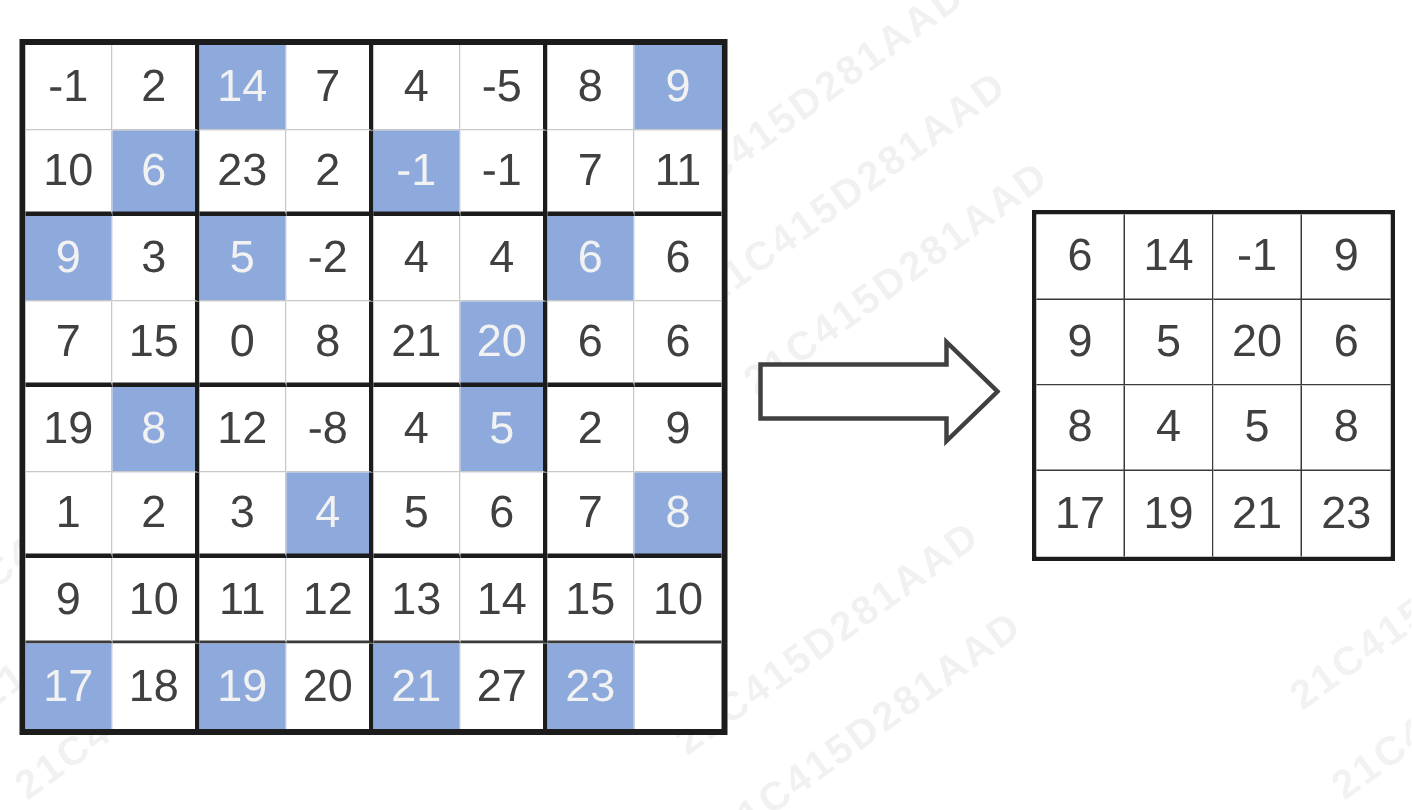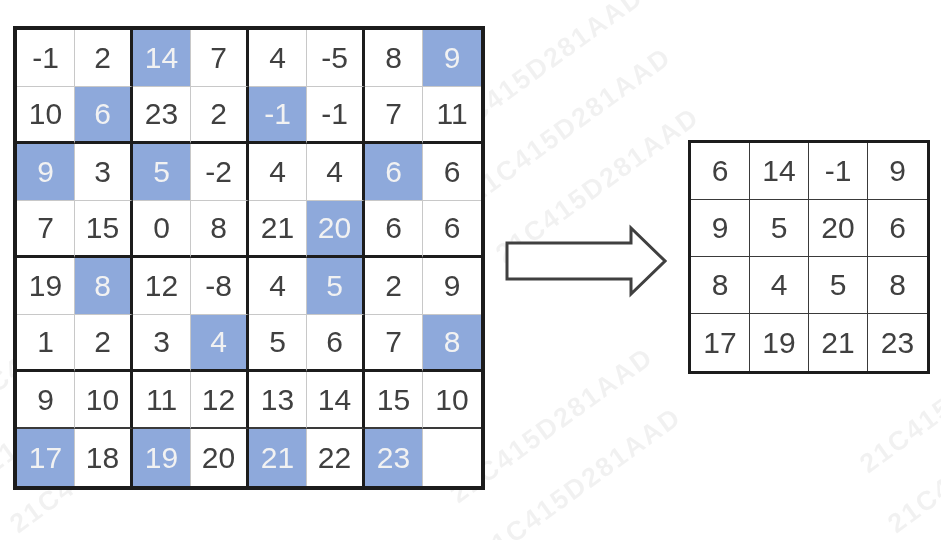--- a/index.html
+++ b/index.html
@@ -151,21 +151,21 @@
       <div class="cell br-thick bb-dark">12</div>
       <div class="cell br-thin bb-dark">13</div>
       <div class="cell br-thick bb-dark">14</div>
       <div class="cell br-thin bb-dark">15</div>
       <div class="cell bb-dark">10</div>
       <div class="cell hl br-thin">17</div>
       <div class="cell br-thick">18</div>
       <div class="cell hl br-thin">19</div>
       <div class="cell br-thick">20</div>
       <div class="cell hl br-thin">21</div>
-      <div class="cell br-thick">22</div>
+      <div class="cell br-thick">27</div>
       <div class="cell hl br-thin">23</div>
     </div>
 
   <div class="arrow-wrap">
     <svg width="162" height="74" viewBox="0 0 162 74" xmlns="http://www.w3.org/2000/svg">
       <polygon points="2,19 126,19 126,4 160,37 126,70 126,55 2,55" fill="#ffffff" stroke="#404040" stroke-width="3" stroke-linejoin="miter"></polygon>
     </svg>
   </div>
 
   <div class="ogrid" id="output-grid">

